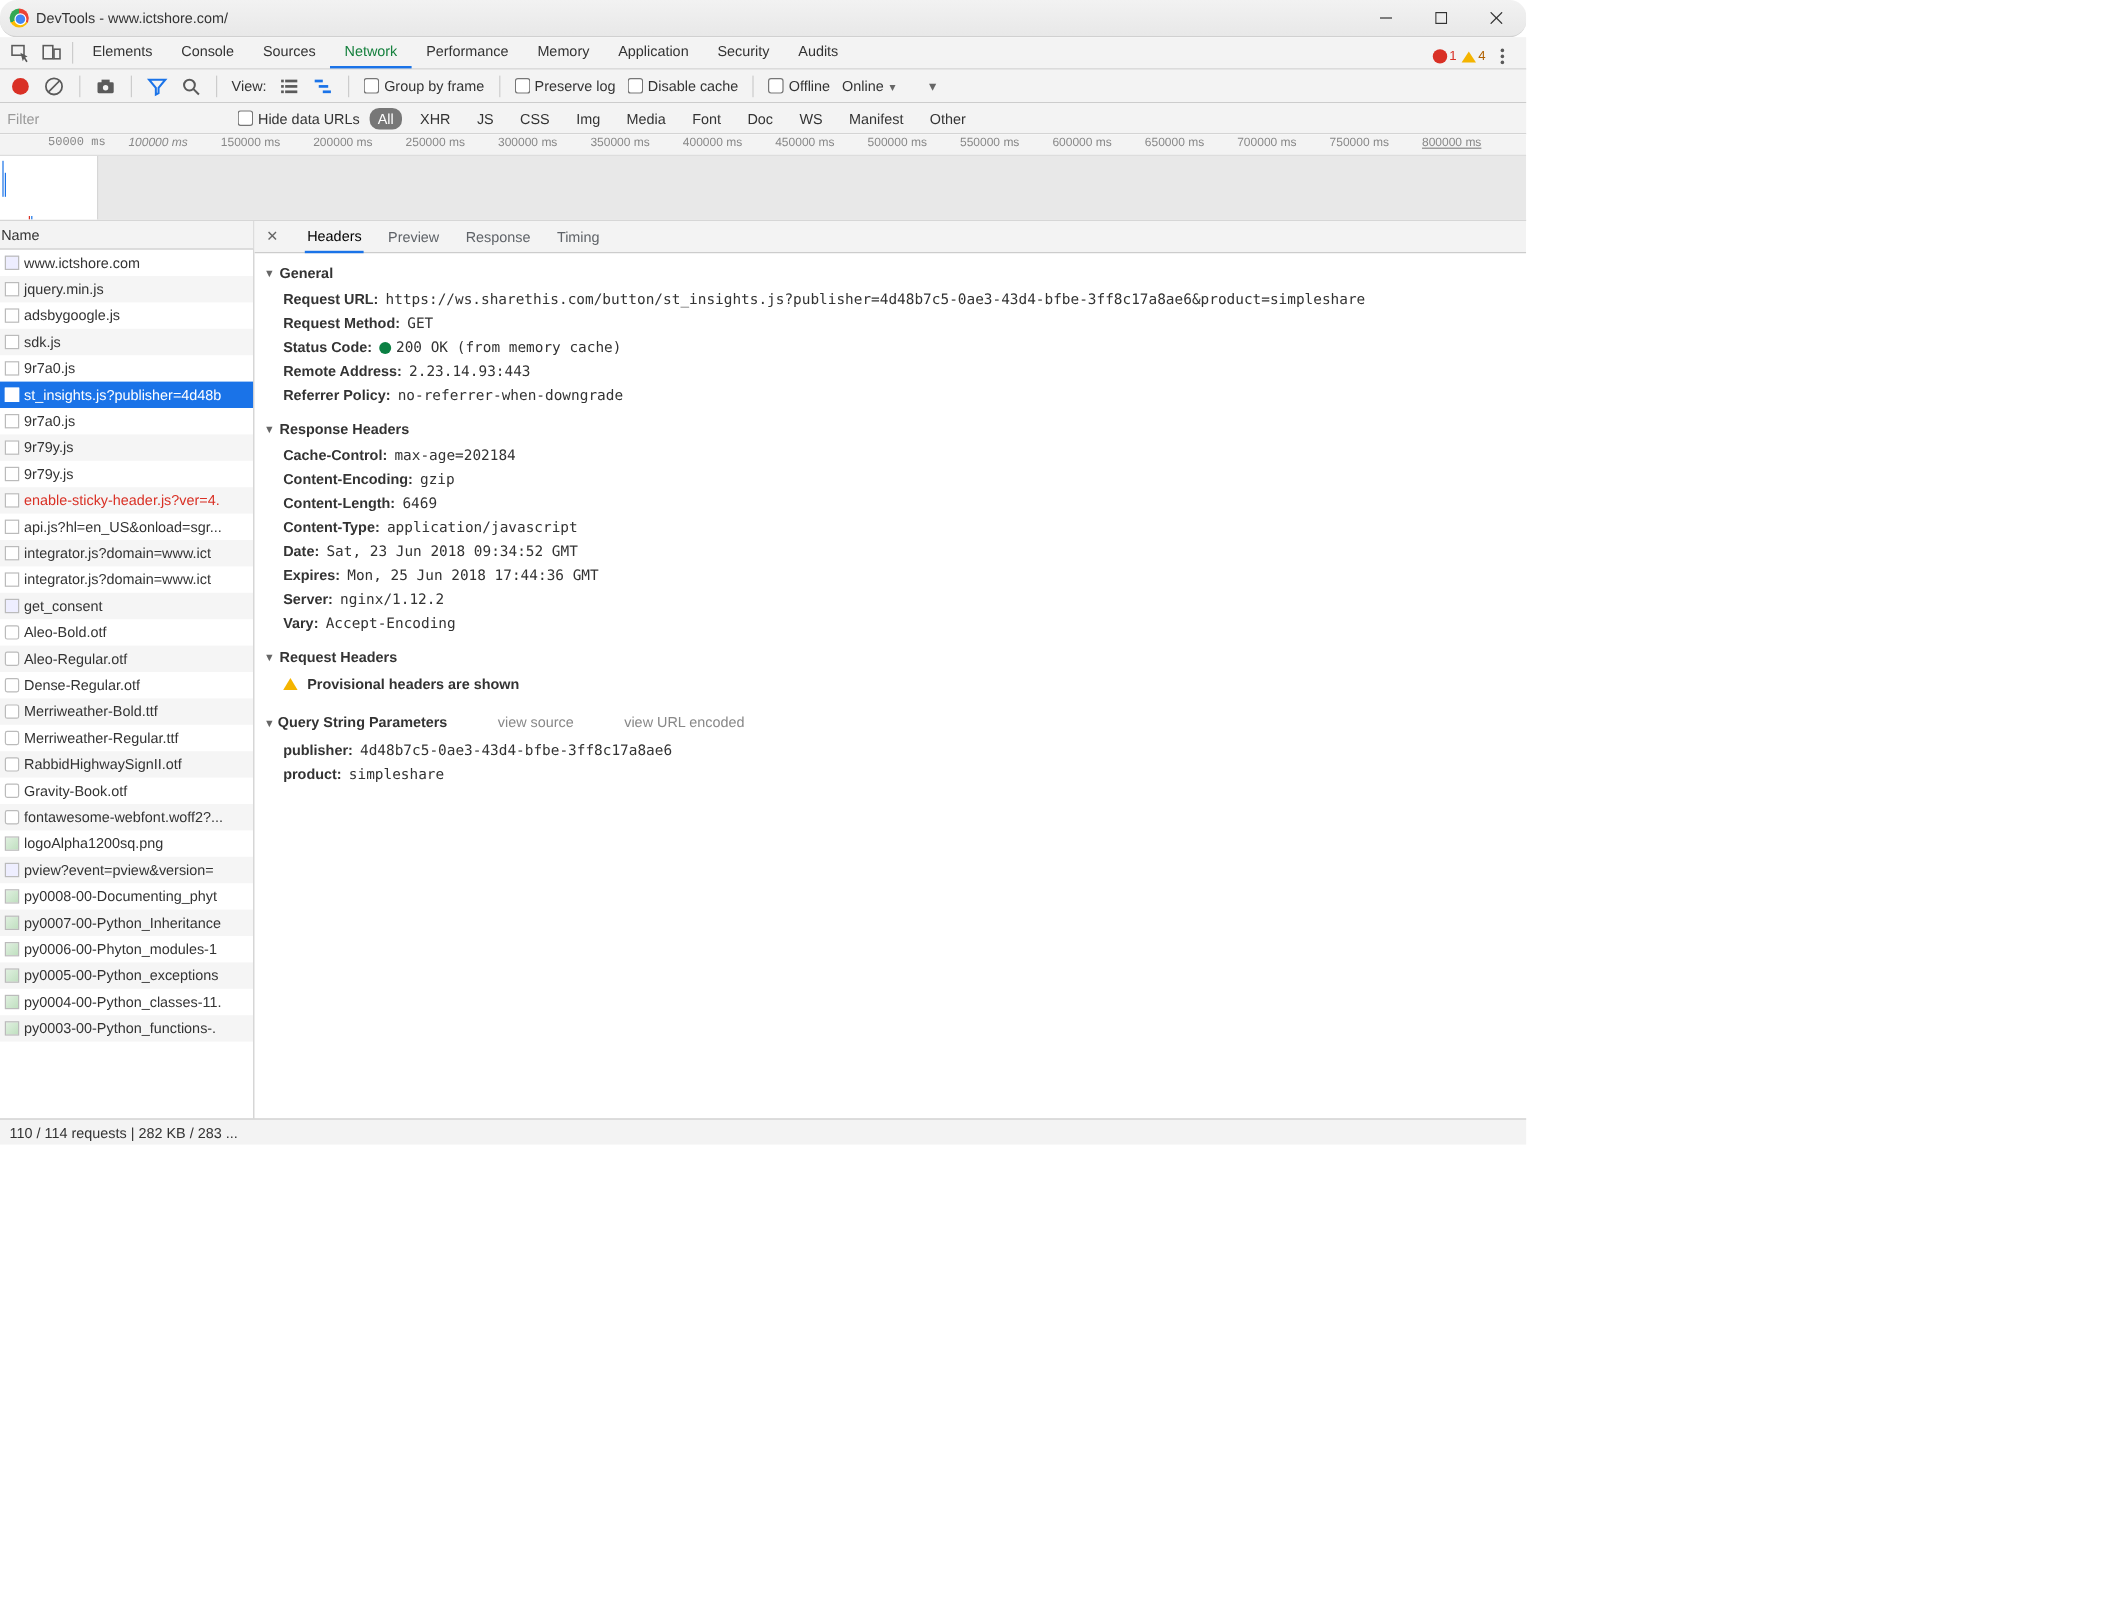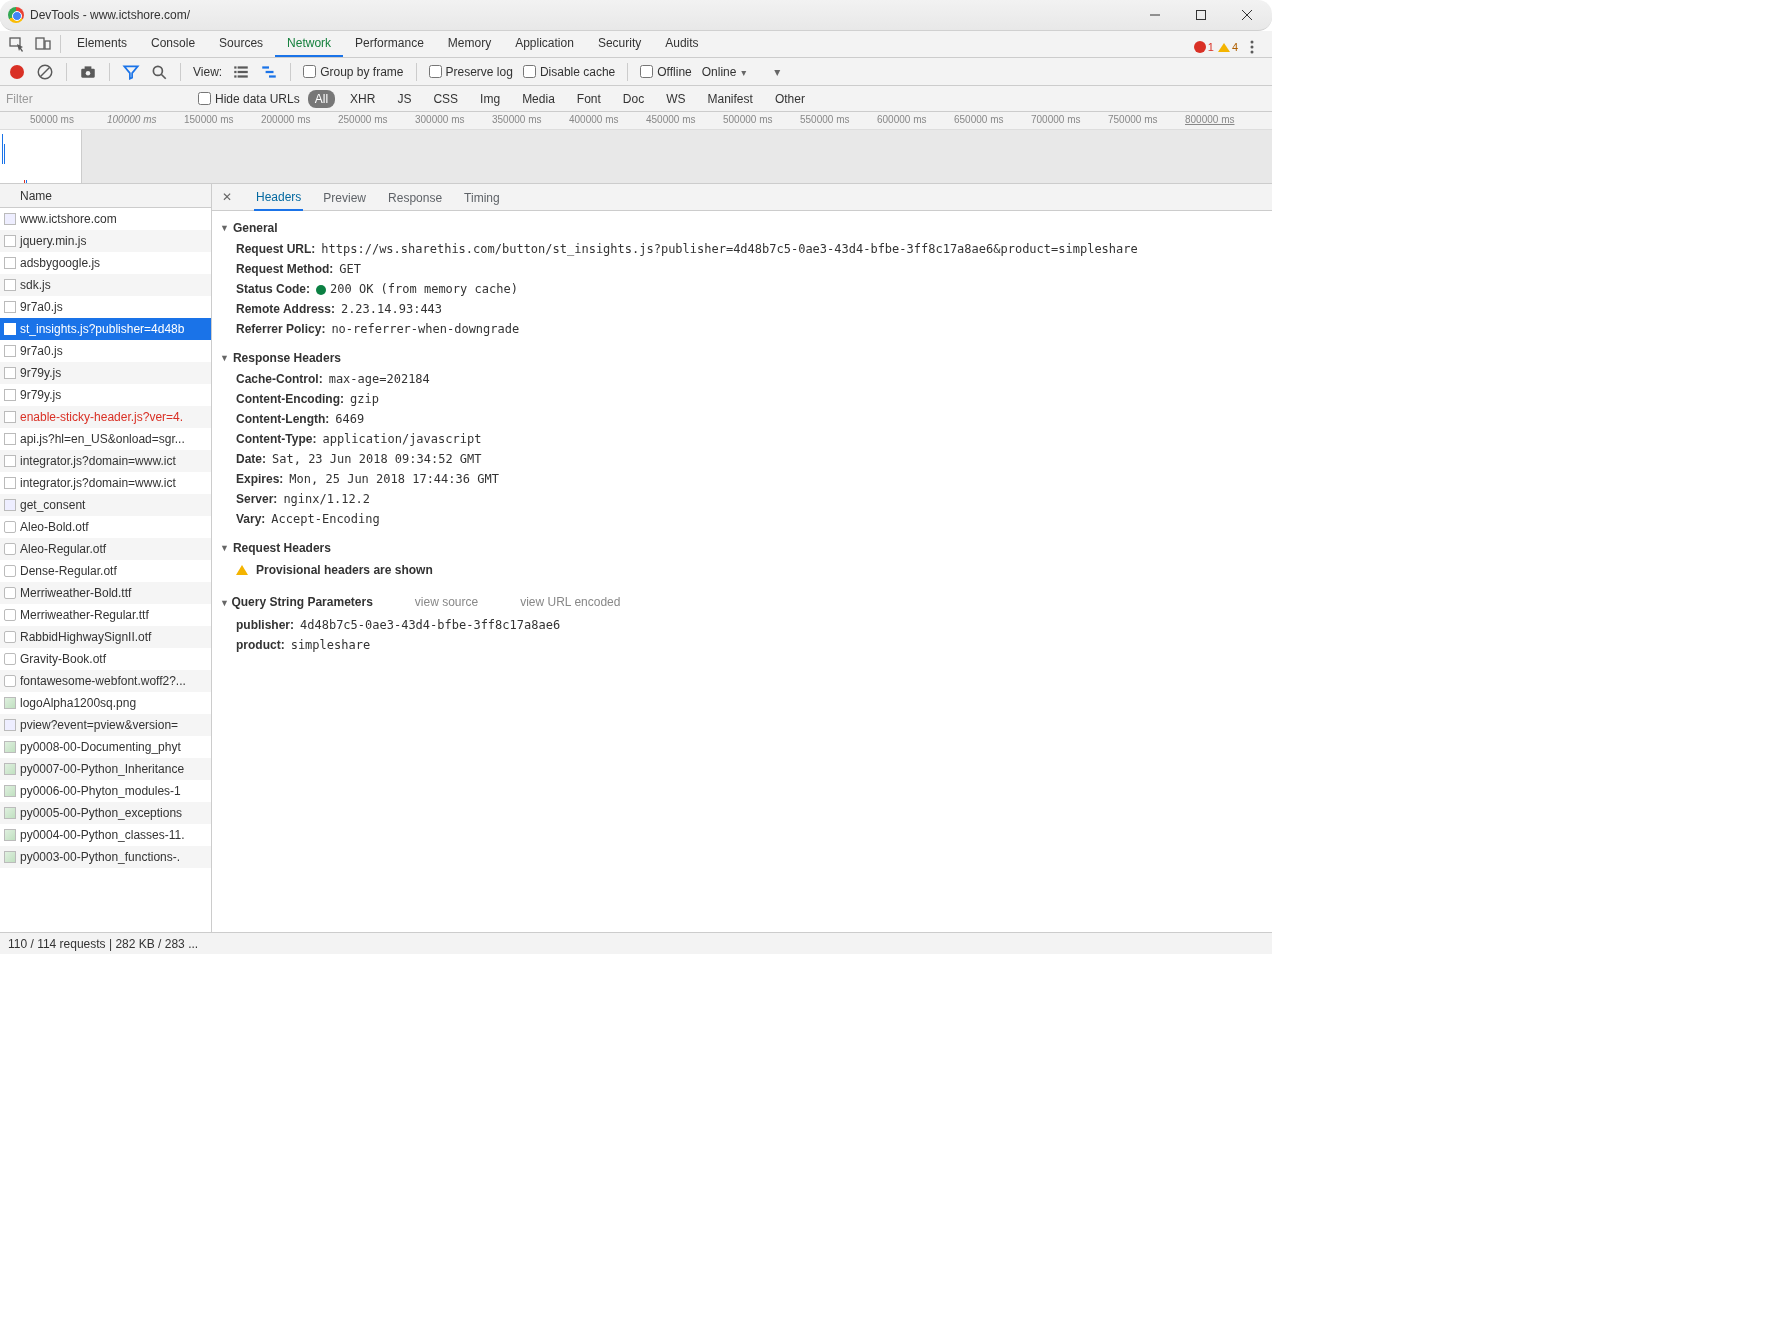--- a/index.html
+++ b/index.html
@@ -49,40 +49,40 @@
 .timeline-header { height: 18px; background: #f3f3f3; border-bottom: 1px solid #ddd; position: relative; }
 .tick { position: absolute; top: 2px; font-size: 10px; color: #888; }
 .timeline-body { position: relative; height: 54px; }
 .sel-region { position: absolute; left: 0; top: 0; width: 82px; height: 100%; background: #fff; border-right: 1px solid #ccc; }
 .rest-region { position: absolute; left: 82px; top: 0; right: 0; height: 100%; background: #e8e8e8; }
 .mark { position: absolute; width: 1px; top: 32px; height: 4px; }
 
 
 .main { display: flex; height: calc(100% - 31px - 27px - 28px - 26px - 72px - 22px); }
 .reqlist { width: 212px; border-right: 1px solid #ccc; display: flex; flex-direction: column; }
-.reqlist-header { height: 24px; border-bottom: 1px solid #ccc; background: #f3f3f3; display: flex; align-items: center; padding: 0 20px; font-size: 12px; }
+.reqlist-header { height: 24px; border-bottom: 1px solid #ccc; background: #f3f3f3; display: flex; align-items: center; padding: 0 1px; font-size: 12px; }
 .reqlist-body { flex: 1; overflow-y: auto; position: relative; }
 .reqlist-body::-webkit-scrollbar { width: 12px; }
 .reqlist-body::-webkit-scrollbar-track { background: #f3f3f3; }
 .reqlist-body::-webkit-scrollbar-thumb { background: #c8c8c8; }
 .req-row { height: 22px; display: flex; align-items: center; padding: 0 4px; gap: 4px; white-space: nowrap; overflow: hidden; font-size: 12px; cursor: default; }
 .req-row:nth-child(even) { background: #f5f5f5; }
 .req-row.selected { background: #1a73e8; color: #fff; }
 .req-row.error { color: #d93025; }
 .req-icon { width: 12px; height: 12px; border: 1px solid #bbb; flex-shrink: 0; background: #fff; }
 .req-row.selected .req-icon { border-color: #fff; }
 .req-icon.img { background: linear-gradient(135deg,#e0f0e0,#c0e0c0); }
 .req-icon.font { border-radius: 2px; }
 .req-icon.doc { background: #eef; }
 
 .detail { flex: 1; display: flex; flex-direction: column; overflow: hidden; }
 .detail-tabs { height: 27px; border-bottom: 1px solid #ccc; display: flex; align-items: center; padding: 0 8px; gap: 16px; background: #f3f3f3; font-size: 12px; }
 .detail-tabs .close-x { width: 14px; height: 14px; display: flex; align-items: center; justify-content: center; color: #666; margin-right: 4px; }
 .dtab { padding: 6px 2px 5px; color: #5f6368; cursor: default; }
-.dtab.active { color: #0369a1; border-bottom: 2px solid #1a73e8; }
+.dtab.active { color: #000000; border-bottom: 2px solid #1a73e8; }
 .detail-body { flex: 1; overflow-y: auto; padding: 6px 0 20px; font-size: 12px; }
 .section-header { display: flex; align-items: center; gap: 4px; padding: 4px 8px; font-weight: 600; color: #333; }
 .section-header .tri { font-size: 9px; color: #666; }
 .section-header.sub { gap: 18px; padding: 6px 8px; }
 .section-header .link { font-weight: 400; color: #888; font-size: 12px; margin-left: 24px; }
 .kv-row { display: flex; padding: 3px 8px 3px 24px; align-items: baseline; gap: 6px; }
 .kv-key { font-weight: 600; color: #333; }
 .kv-val { font-family: Consolas, Menlo, monospace; color: #333; }
 .status-dot { width: 10px; height: 10px; border-radius: 50%; background: #0b8043; display: inline-block; margin-right: 4px; vertical-align: middle; }
 .warn-row { display: flex; align-items: center; gap: 8px; padding: 4px 8px 4px 24px; }
@@ -249,21 +249,21 @@
       <span class="pill">Font</span>
       <span class="pill">Doc</span>
       <span class="pill">WS</span>
       <span class="pill">Manifest</span>
       <span class="pill">Other</span>
     </div>
 </div>
 
 <div class="timeline">
   <div class="timeline-header" id="timeline-ticks">
-      <span class="tick" style="left: 30px;">50000 ms</span>
+      <span class="tick" style="left: 40px; font-family: Liberation Mono, monospace;">50000 ms</span>
       <span class="tick" style="left: 107px; font-style: italic;">100000 ms</span>
       <span class="tick" style="left: 184px;">150000 ms</span>
       <span class="tick" style="left: 261px;">200000 ms</span>
       <span class="tick" style="left: 338px;">250000 ms</span>
       <span class="tick" style="left: 415px;">300000 ms</span>
       <span class="tick" style="left: 492px;">350000 ms</span>
       <span class="tick" style="left: 569px;">400000 ms</span>
       <span class="tick" style="left: 646px;">450000 ms</span>
       <span class="tick" style="left: 723px;">500000 ms</span>
       <span class="tick" style="left: 800px;">550000 ms</span>

